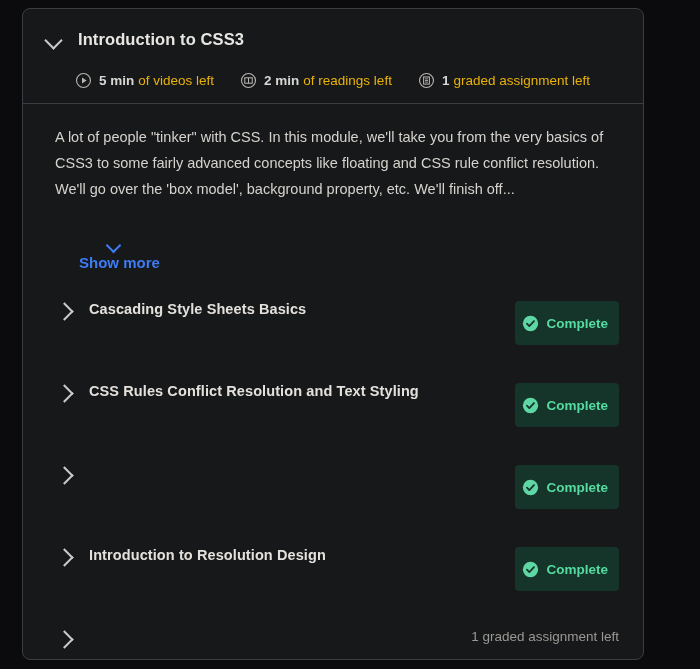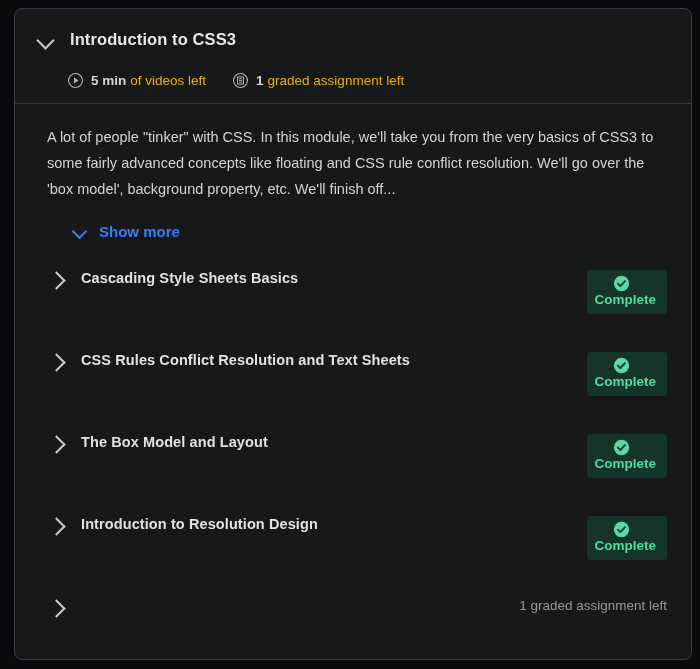--- a/index.html
+++ b/index.html
@@ -10,23 +10,23 @@
     width: 700px;
     height: 669px;
     background: #0b0b0d;
     font-family: "Liberation Sans", sans-serif;
     -webkit-font-smoothing: antialiased;
     overflow: hidden;
   }
 
   .module-card {
     position: absolute;
-    left: 14px;
+    left: 22px;
     top: 8px;
-    width: 678px;
+    width: 622px;
     height: 652px;
     box-sizing: border-box;
     background: #17181a;
     border: 1px solid #3a3d42;
     border-radius: 8px;
     overflow: hidden;
   }
 
   
   .module-header {
@@ -109,27 +109,28 @@
   .desc-text {
     font-size: 14.5px;
     line-height: 26px;
     color: #d6d3ce;
     max-width: 614px;
   }
 
   .show-more {
     display: inline-flex;
     align-items: center;
-    margin-top: 16px;
+    margin-top: 30px;
     margin-left: 22px;
     cursor: pointer;
     background: none;
     border: none;
     padding: 4px 2px;
     font-family: inherit;
+    flex-direction: column;
   }
   .show-more-chevron {
     width: 18px;
     height: 18px;
     flex: 0 0 18px;
     margin-right: 10px;
     position: relative;
   }
   .show-more-chevron::before {
     content: "";
@@ -189,21 +190,20 @@
   .lesson-spacer {
     flex: 1 1 auto;
   }
 
   .complete-badge {
     display: inline-flex;
     align-items: center;
     background: #16352a;
     border-radius: 4px;
     padding: 5px 11px 5px 7px;
-    flex-direction: column;
   }
   .check-icon {
     width: 17px;
     height: 17px;
     flex: 0 0 17px;
     margin-right: 7px;
     display: block;
   }
   .complete-label {
     color: #55dba0;
@@ -233,20 +233,29 @@
 
       <div class="meta-item">
         <svg class="meta-icon" viewBox="0 0 20 20">
           <circle cx="10" cy="10" r="8.2" fill="none" stroke="#b9b6b1" stroke-width="1.3"></circle>
           <path d="M8.2 6.4 L13.6 10 L8.2 13.6 Z" fill="#b9b6b1"></path>
         </svg>
         <span class="meta-strong">5 min</span>
         <span class="meta-rest">of videos left</span>
       </div>
 
+      <div class="meta-item">
+        <svg class="meta-icon" viewBox="0 0 20 20">
+          <circle cx="10" cy="10" r="8.2" fill="none" stroke="#b9b6b1" stroke-width="1.3"></circle>
+          <rect x="5.6" y="6.8" width="8.8" height="6.4" fill="none" stroke="#b9b6b1" stroke-width="1.2"></rect>
+          <line x1="10" y1="6.8" x2="10" y2="13.2" stroke="#b9b6b1" stroke-width="1.2"></line>
+        </svg>
+        <span class="meta-strong">2 min</span>
+        <span class="meta-rest">of readings left</span>
+      </div>
 
       <div class="meta-item">
         <svg class="meta-icon" viewBox="0 0 20 20">
           <circle cx="10" cy="10" r="8.2" fill="none" stroke="#b9b6b1" stroke-width="1.3"></circle>
           <rect x="6.6" y="5.8" width="6.8" height="8.4" fill="none" stroke="#b9b6b1" stroke-width="1.2"></rect>
           <line x1="8.2" y1="8.1" x2="11.8" y2="8.1" stroke="#b9b6b1" stroke-width="1"></line>
           <line x1="8.2" y1="10" x2="11.8" y2="10" stroke="#b9b6b1" stroke-width="1"></line>
           <line x1="8.2" y1="11.9" x2="11.8" y2="11.9" stroke="#b9b6b1" stroke-width="1"></line>
         </svg>
         <span class="meta-strong">1</span>
@@ -277,34 +286,33 @@
         <svg class="check-icon" viewBox="0 0 20 20">
           <circle cx="10" cy="10" r="9" fill="#5fd7a4"></circle>
           <path d="M5.8 10.2 L8.6 13 L14.1 7.1" fill="none" stroke="#16352a" stroke-width="2.1" stroke-linecap="round" stroke-linejoin="round"></path>
         </svg>
         <span class="complete-label">Complete</span>
       </span>
     </div>
 
     <div class="lesson-row">
       <span class="chevron-right"></span>
-      <span class="lesson-title">CSS Rules Conflict Resolution and Text Sheets</span>
+      <span class="lesson-title">CSS Rules Conflict Resolution and Text Styling</span>
       <span class="lesson-spacer"></span>
       <span class="complete-badge">
         <svg class="check-icon" viewBox="0 0 20 20">
           <circle cx="10" cy="10" r="9" fill="#5fd7a4"></circle>
           <path d="M5.8 10.2 L8.6 13 L14.1 7.1" fill="none" stroke="#16352a" stroke-width="2.1" stroke-linecap="round" stroke-linejoin="round"></path>
         </svg>
         <span class="complete-label">Complete</span>
       </span>
     </div>
 
     <div class="lesson-row">
       <span class="chevron-right"></span>
-      <span class="lesson-title">The Box Model and Layout</span>
       <span class="lesson-spacer"></span>
       <span class="complete-badge">
         <svg class="check-icon" viewBox="0 0 20 20">
           <circle cx="10" cy="10" r="9" fill="#5fd7a4"></circle>
           <path d="M5.8 10.2 L8.6 13 L14.1 7.1" fill="none" stroke="#16352a" stroke-width="2.1" stroke-linecap="round" stroke-linejoin="round"></path>
         </svg>
         <span class="complete-label">Complete</span>
       </span>
     </div>
 

